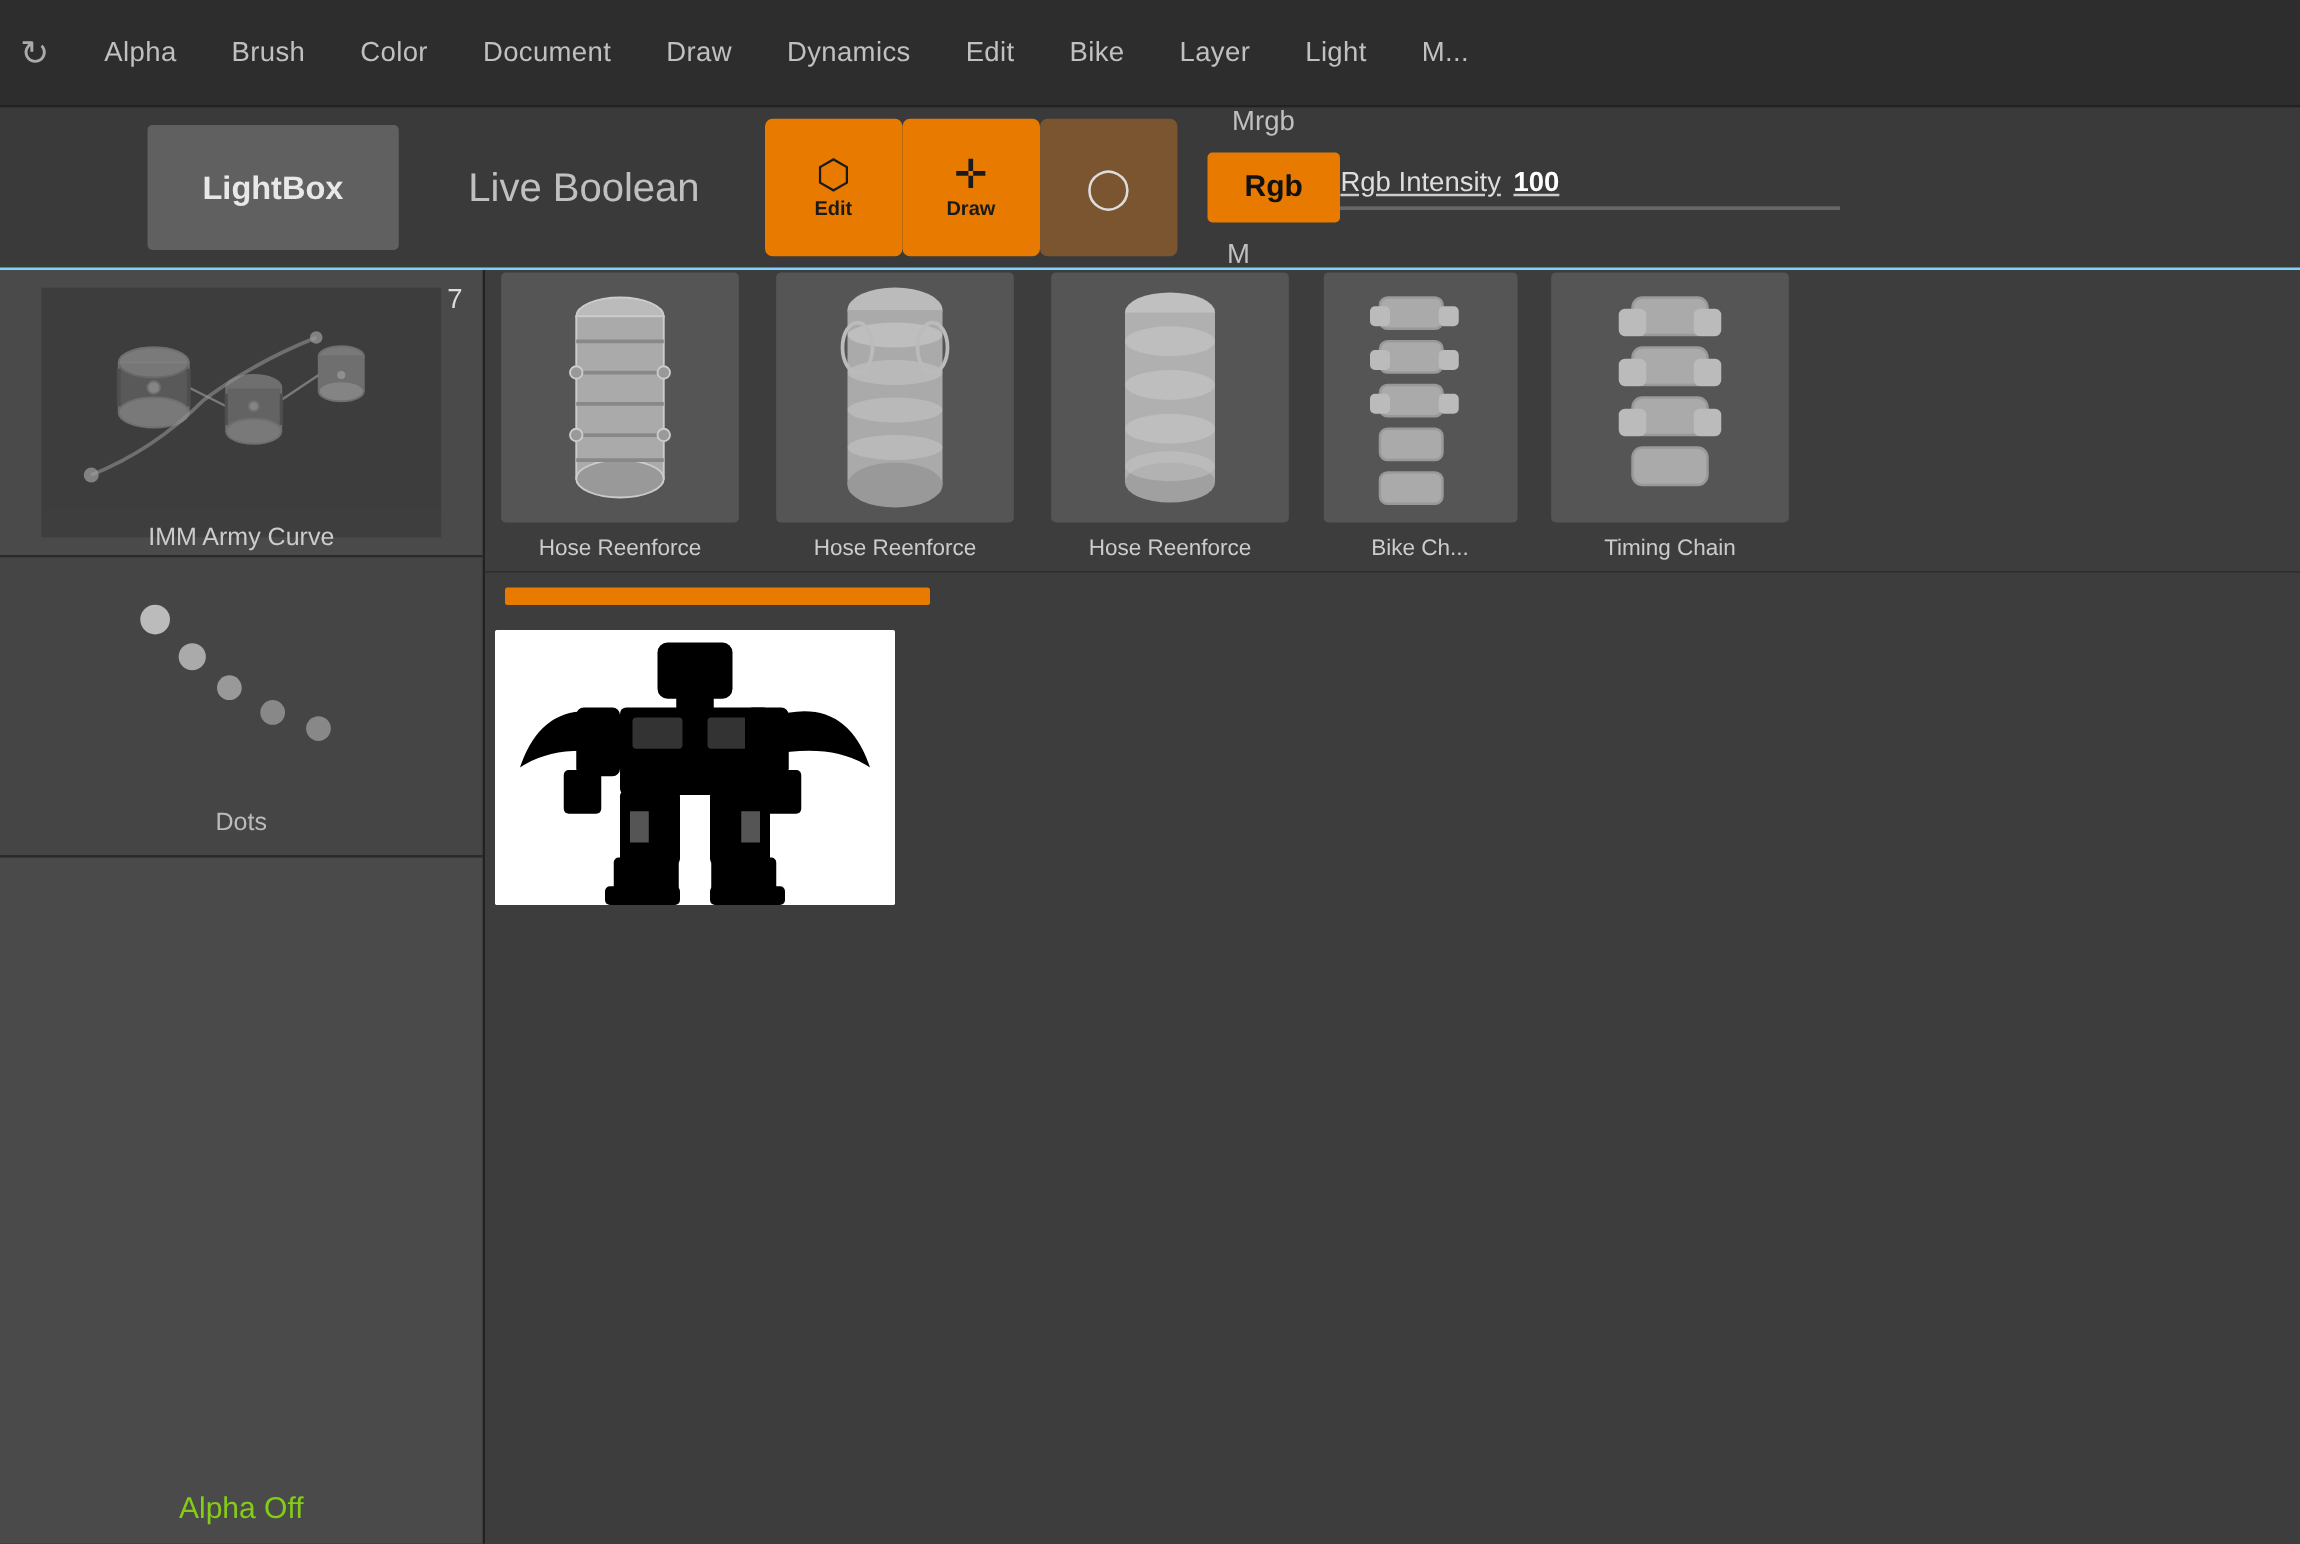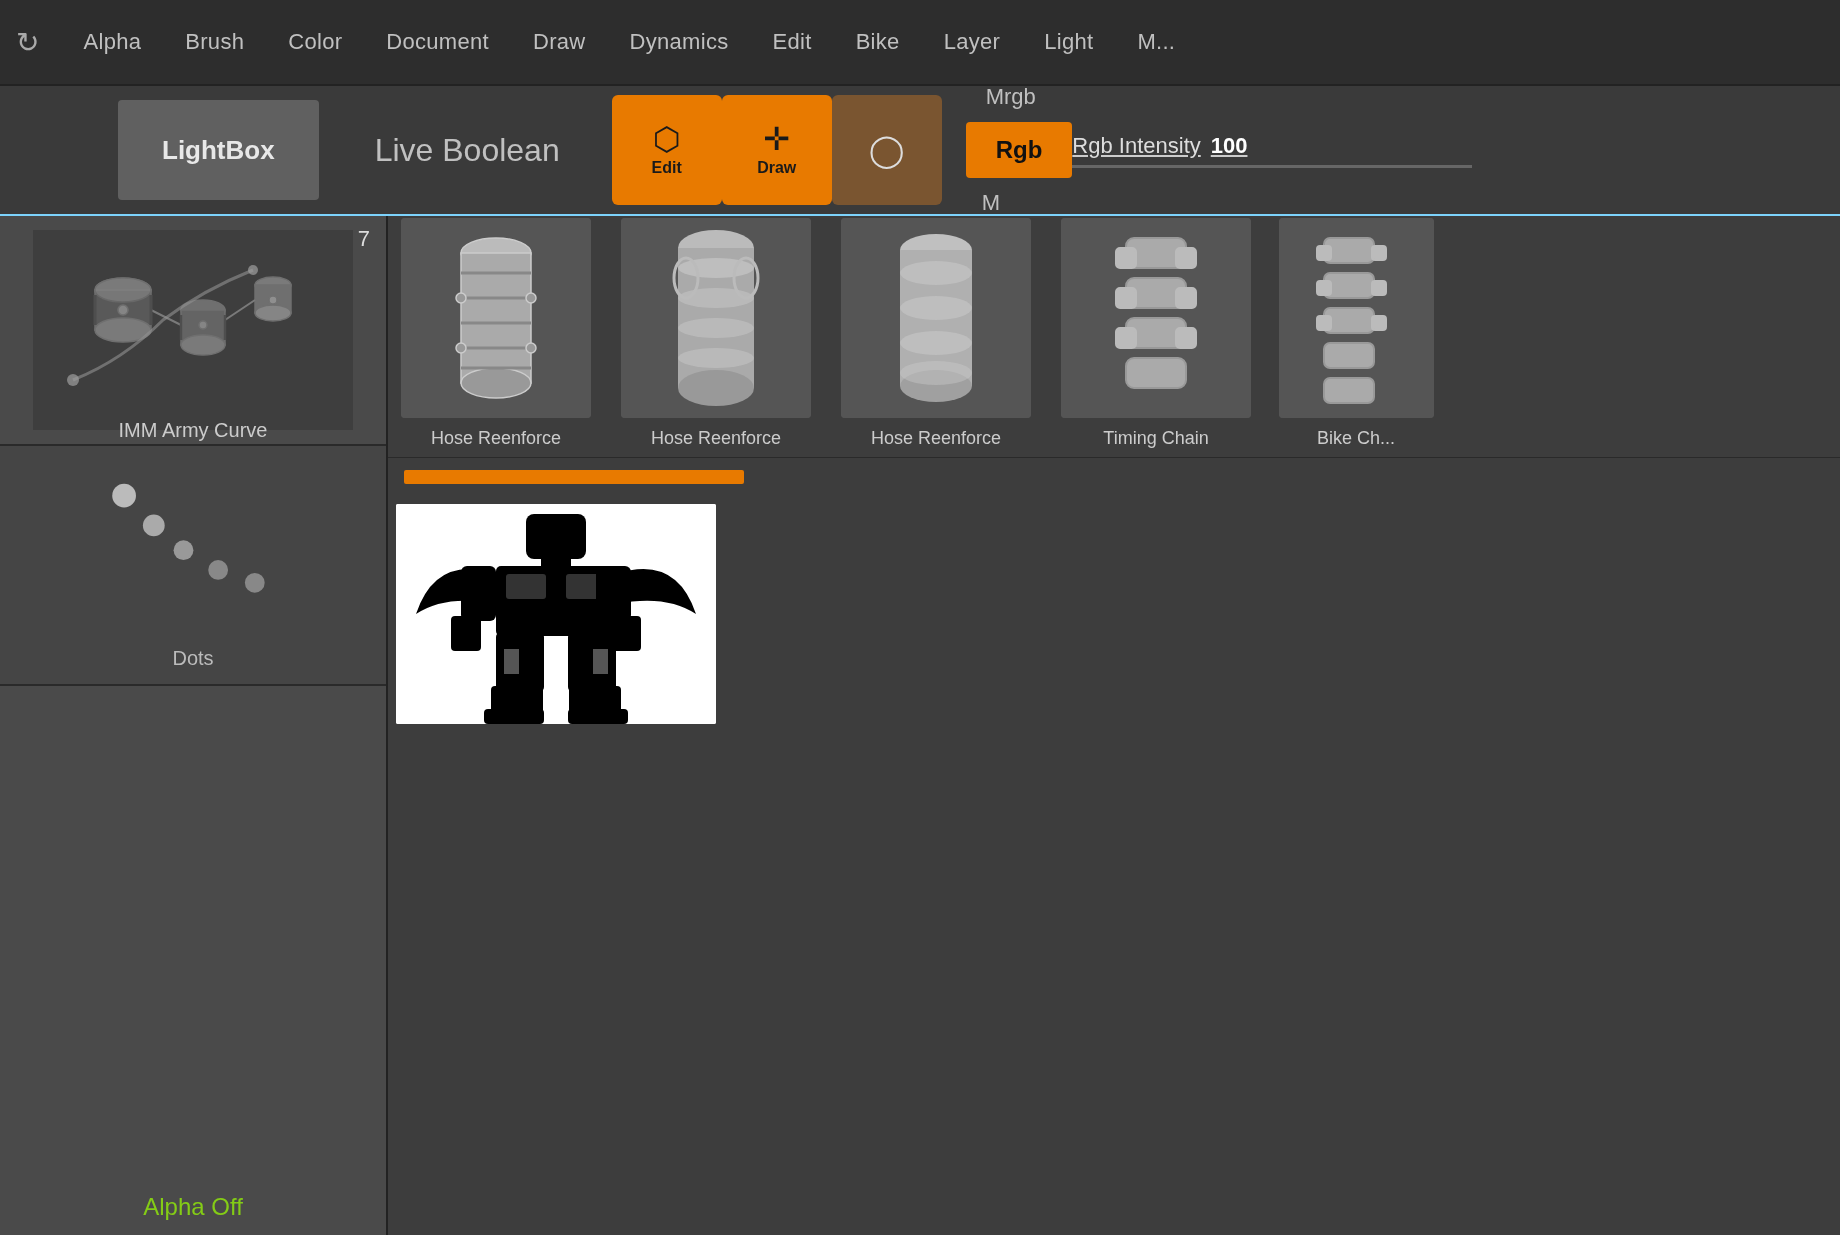--- a/index.html
+++ b/index.html
@@ -511,20 +511,43 @@
               <ellipse cx="95" cy="55" rx="36" ry="12" fill="#ccc" opacity="0.5"></ellipse>
               <ellipse cx="95" cy="90" rx="36" ry="12" fill="#ccc" opacity="0.5"></ellipse>
               <ellipse cx="95" cy="125" rx="36" ry="12" fill="#ccc" opacity="0.5"></ellipse>
               <ellipse cx="95" cy="155" rx="36" ry="12" fill="#ccc" opacity="0.4"></ellipse>
             </g>
           </svg>
         </div>
         <span class="brush-name">Hose Reenforce</span>
       </div>
 
+      <div class="brush-item" style="width:160px;">
+        <div class="brush-thumb" style="width:155px;">
+          <svg viewBox="0 0 155 200" width="155" height="200">
+            <rect width="155" height="200" fill="#555"></rect>
+            <g fill="none" stroke="#bbb" stroke-width="2">
+              <rect x="45" y="20" width="50" height="25" rx="6" fill="#aaa" stroke="#999"></rect>
+              <rect x="45" y="55" width="50" height="25" rx="6" fill="#aaa" stroke="#999"></rect>
+              <rect x="45" y="90" width="50" height="25" rx="6" fill="#aaa" stroke="#999"></rect>
+              <rect x="45" y="125" width="50" height="25" rx="6" fill="#aaa" stroke="#999"></rect>
+              <rect x="45" y="160" width="50" height="25" rx="6" fill="#aaa" stroke="#999"></rect>
+
+              <rect x="38" y="28" width="14" height="14" rx="3" fill="#bbb"></rect>
+              <rect x="93" y="28" width="14" height="14" rx="3" fill="#bbb"></rect>
+              <rect x="38" y="63" width="14" height="14" rx="3" fill="#bbb"></rect>
+              <rect x="93" y="63" width="14" height="14" rx="3" fill="#bbb"></rect>
+              <rect x="38" y="98" width="14" height="14" rx="3" fill="#bbb"></rect>
+              <rect x="93" y="98" width="14" height="14" rx="3" fill="#bbb"></rect>
+            </g>
+          </svg>
+        </div>
+        <span class="brush-name">Bike Ch...</span>
+      </div>
+
       <div class="brush-item">
         <div class="brush-thumb">
           <svg viewBox="0 0 190 200" width="190" height="200">
             <rect width="190" height="200" fill="#555"></rect>
             <g fill="none" stroke="#bbb" stroke-width="2">
 
               <rect x="65" y="20" width="60" height="30" rx="8" fill="#aaa" stroke="#999"></rect>
               <rect x="65" y="60" width="60" height="30" rx="8" fill="#aaa" stroke="#999"></rect>
               <rect x="65" y="100" width="60" height="30" rx="8" fill="#aaa" stroke="#999"></rect>
               <rect x="65" y="140" width="60" height="30" rx="8" fill="#aaa" stroke="#999"></rect>
@@ -534,43 +557,20 @@
               <rect x="55" y="70" width="20" height="20" rx="4" fill="#bbb"></rect>
               <rect x="115" y="70" width="20" height="20" rx="4" fill="#bbb"></rect>
               <rect x="55" y="110" width="20" height="20" rx="4" fill="#bbb"></rect>
               <rect x="115" y="110" width="20" height="20" rx="4" fill="#bbb"></rect>
             </g>
           </svg>
         </div>
         <span class="brush-name">Timing Chain</span>
       </div>
 
-      <div class="brush-item" style="width:160px;">
-        <div class="brush-thumb" style="width:155px;">
-          <svg viewBox="0 0 155 200" width="155" height="200">
-            <rect width="155" height="200" fill="#555"></rect>
-            <g fill="none" stroke="#bbb" stroke-width="2">
-              <rect x="45" y="20" width="50" height="25" rx="6" fill="#aaa" stroke="#999"></rect>
-              <rect x="45" y="55" width="50" height="25" rx="6" fill="#aaa" stroke="#999"></rect>
-              <rect x="45" y="90" width="50" height="25" rx="6" fill="#aaa" stroke="#999"></rect>
-              <rect x="45" y="125" width="50" height="25" rx="6" fill="#aaa" stroke="#999"></rect>
-              <rect x="45" y="160" width="50" height="25" rx="6" fill="#aaa" stroke="#999"></rect>
-
-              <rect x="38" y="28" width="14" height="14" rx="3" fill="#bbb"></rect>
-              <rect x="93" y="28" width="14" height="14" rx="3" fill="#bbb"></rect>
-              <rect x="38" y="63" width="14" height="14" rx="3" fill="#bbb"></rect>
-              <rect x="93" y="63" width="14" height="14" rx="3" fill="#bbb"></rect>
-              <rect x="38" y="98" width="14" height="14" rx="3" fill="#bbb"></rect>
-              <rect x="93" y="98" width="14" height="14" rx="3" fill="#bbb"></rect>
-            </g>
-          </svg>
-        </div>
-        <span class="brush-name">Bike Ch...</span>
-      </div>
-
     </div>
 
     <div style="padding: 4px 8px;">
       <div class="orange-bar"></div>
     </div>
 
     <div class="alpha-section">
       <div class="alpha-image">
 
         <svg viewBox="0 0 320 220" width="320" height="220">

